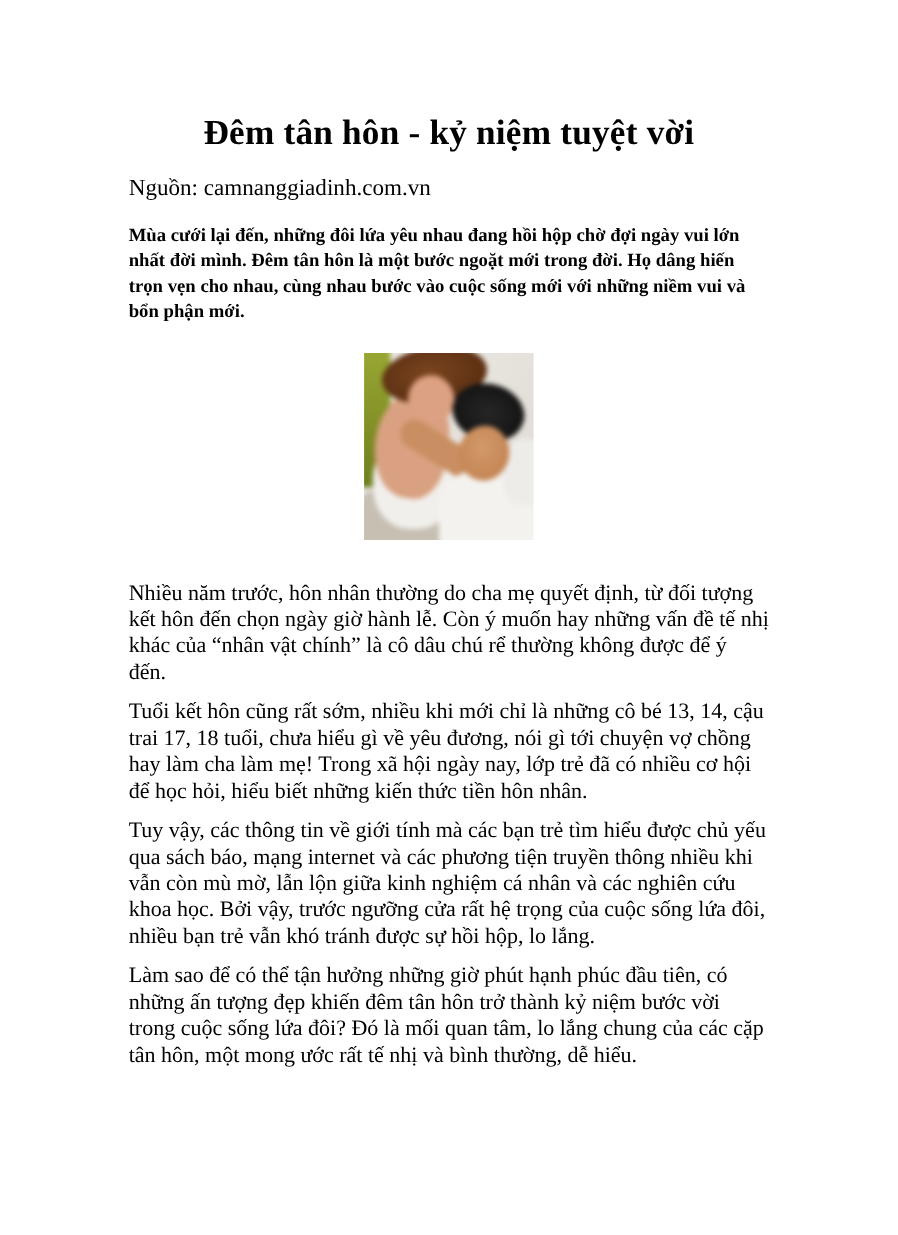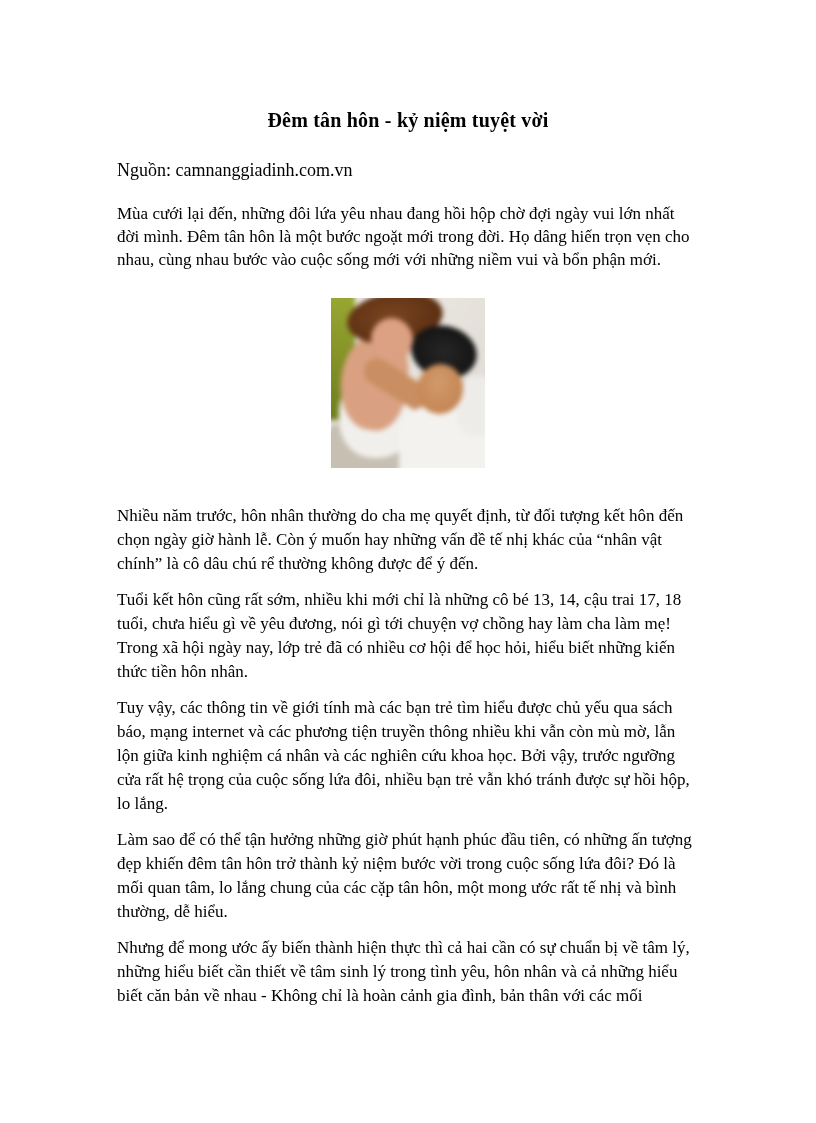--- a/index.html
+++ b/index.html
@@ -16,36 +16,36 @@
     font-family: "Liberation Serif", "DejaVu Serif", serif;
     color: #000000;
     overflow: hidden;
   }
   .content {
     padding: 0 117px;
   }
   .title {
     margin: 0;
     padding-top: 98px;
-    font-size: 20px;
+    font-size: 32px;
     line-height: 44px;
     font-weight: bold;
     text-align: center;
     letter-spacing: 0.2px;
   }
   .source-line {
     margin: 16px 0 0 0;
-    font-size: 18px;
+    font-size: 21px;
     line-height: 24px;
   }
   .lead {
     margin: 20px 0 0 0;
     font-size: 17px;
     line-height: 23px;
-    font-weight: normal;
+    font-weight: bold;
   }
   .photo-wrap {
     width: 154px;
     height: 170px;
     margin: 27px auto 0 auto;
     position: relative;
     overflow: hidden;
   }
   .photo-inner {
     position: absolute;
@@ -75,21 +75,21 @@
                     border-radius: 50%; transform: rotate(14deg); }
   .ph-man-face    { left: 92px; top: 72px; width: 46px; height: 50px;
                     background: radial-gradient(ellipse at 45% 40%, #d29a6b 0%, #c2814f 85%);
                     border-radius: 50%; transform: rotate(10deg); }
   .ph-shirt       { left: 74px; top: 112px; width: 100px; height: 72px;
                     background: #f4f2ef; border-radius: 40% 30% 0 0; }
   .ph-shirt-shldr { left: 132px; top: 84px; width: 36px; height: 60px;
                     background: #eeece9; border-radius: 50% 30% 0 40%; }
   .body-para {
     margin: 0;
-    font-size: 17px;
+    font-size: 20px;
     line-height: 24px;
     text-align: left;
   }
   .body-para.first { margin-top: 36px; }
   .body-para + .body-para { margin-top: 12px; }
 </style>
 </head>
 <body>
 
 <div class="page">
@@ -118,16 +118,15 @@
     </div>
 
     <p class="body-para first">Nhiều năm trước, hôn nhân thường do cha mẹ quyết định, từ đối tượng kết hôn đến chọn ngày giờ hành lễ. Còn ý muốn hay những vấn đề tế nhị khác của “nhân vật chính” là cô dâu chú rể thường không được để ý đến.</p>
 
     <p class="body-para">Tuổi kết hôn cũng rất sớm, nhiều khi mới chỉ là những cô bé 13, 14, cậu trai 17, 18 tuổi, chưa hiểu gì về yêu đương, nói gì tới chuyện vợ chồng hay làm cha làm mẹ! Trong xã hội ngày nay, lớp trẻ đã có nhiều cơ hội để học hỏi, hiểu biết những kiến thức tiền hôn nhân.</p>
 
     <p class="body-para">Tuy vậy, các thông tin về giới tính mà các bạn trẻ tìm hiểu được chủ yếu qua sách báo, mạng internet và các phương tiện truyền thông nhiều khi vẫn còn mù mờ, lẫn lộn giữa kinh nghiệm cá nhân và các nghiên cứu khoa học. Bởi vậy, trước ngưỡng cửa rất hệ trọng của cuộc sống lứa đôi, nhiều bạn trẻ vẫn khó tránh được sự hồi hộp, lo lắng.</p>
 
     <p class="body-para">Làm sao để có thể tận hưởng những giờ phút hạnh phúc đầu tiên, có những ấn tượng đẹp khiến đêm tân hôn trở thành kỷ niệm bước vời trong cuộc sống lứa đôi? Đó là mối quan tâm, lo lắng chung của các cặp tân hôn, một mong ước rất tế nhị và bình thường, dễ hiểu.</p>
 
-    <p class="body-para">Nhưng để mong ước ấy biến thành hiện thực thì cả hai cần có sự chuẩn bị về tâm lý, những hiểu biết cần thiết về tâm sinh lý trong tình yêu, hôn nhân và cả những hiểu biết căn bản về nhau - Không chỉ là hoàn cảnh gia đình, bản thân với các mối</p>
 
   </div>
 </div>
 
 </body></html>

